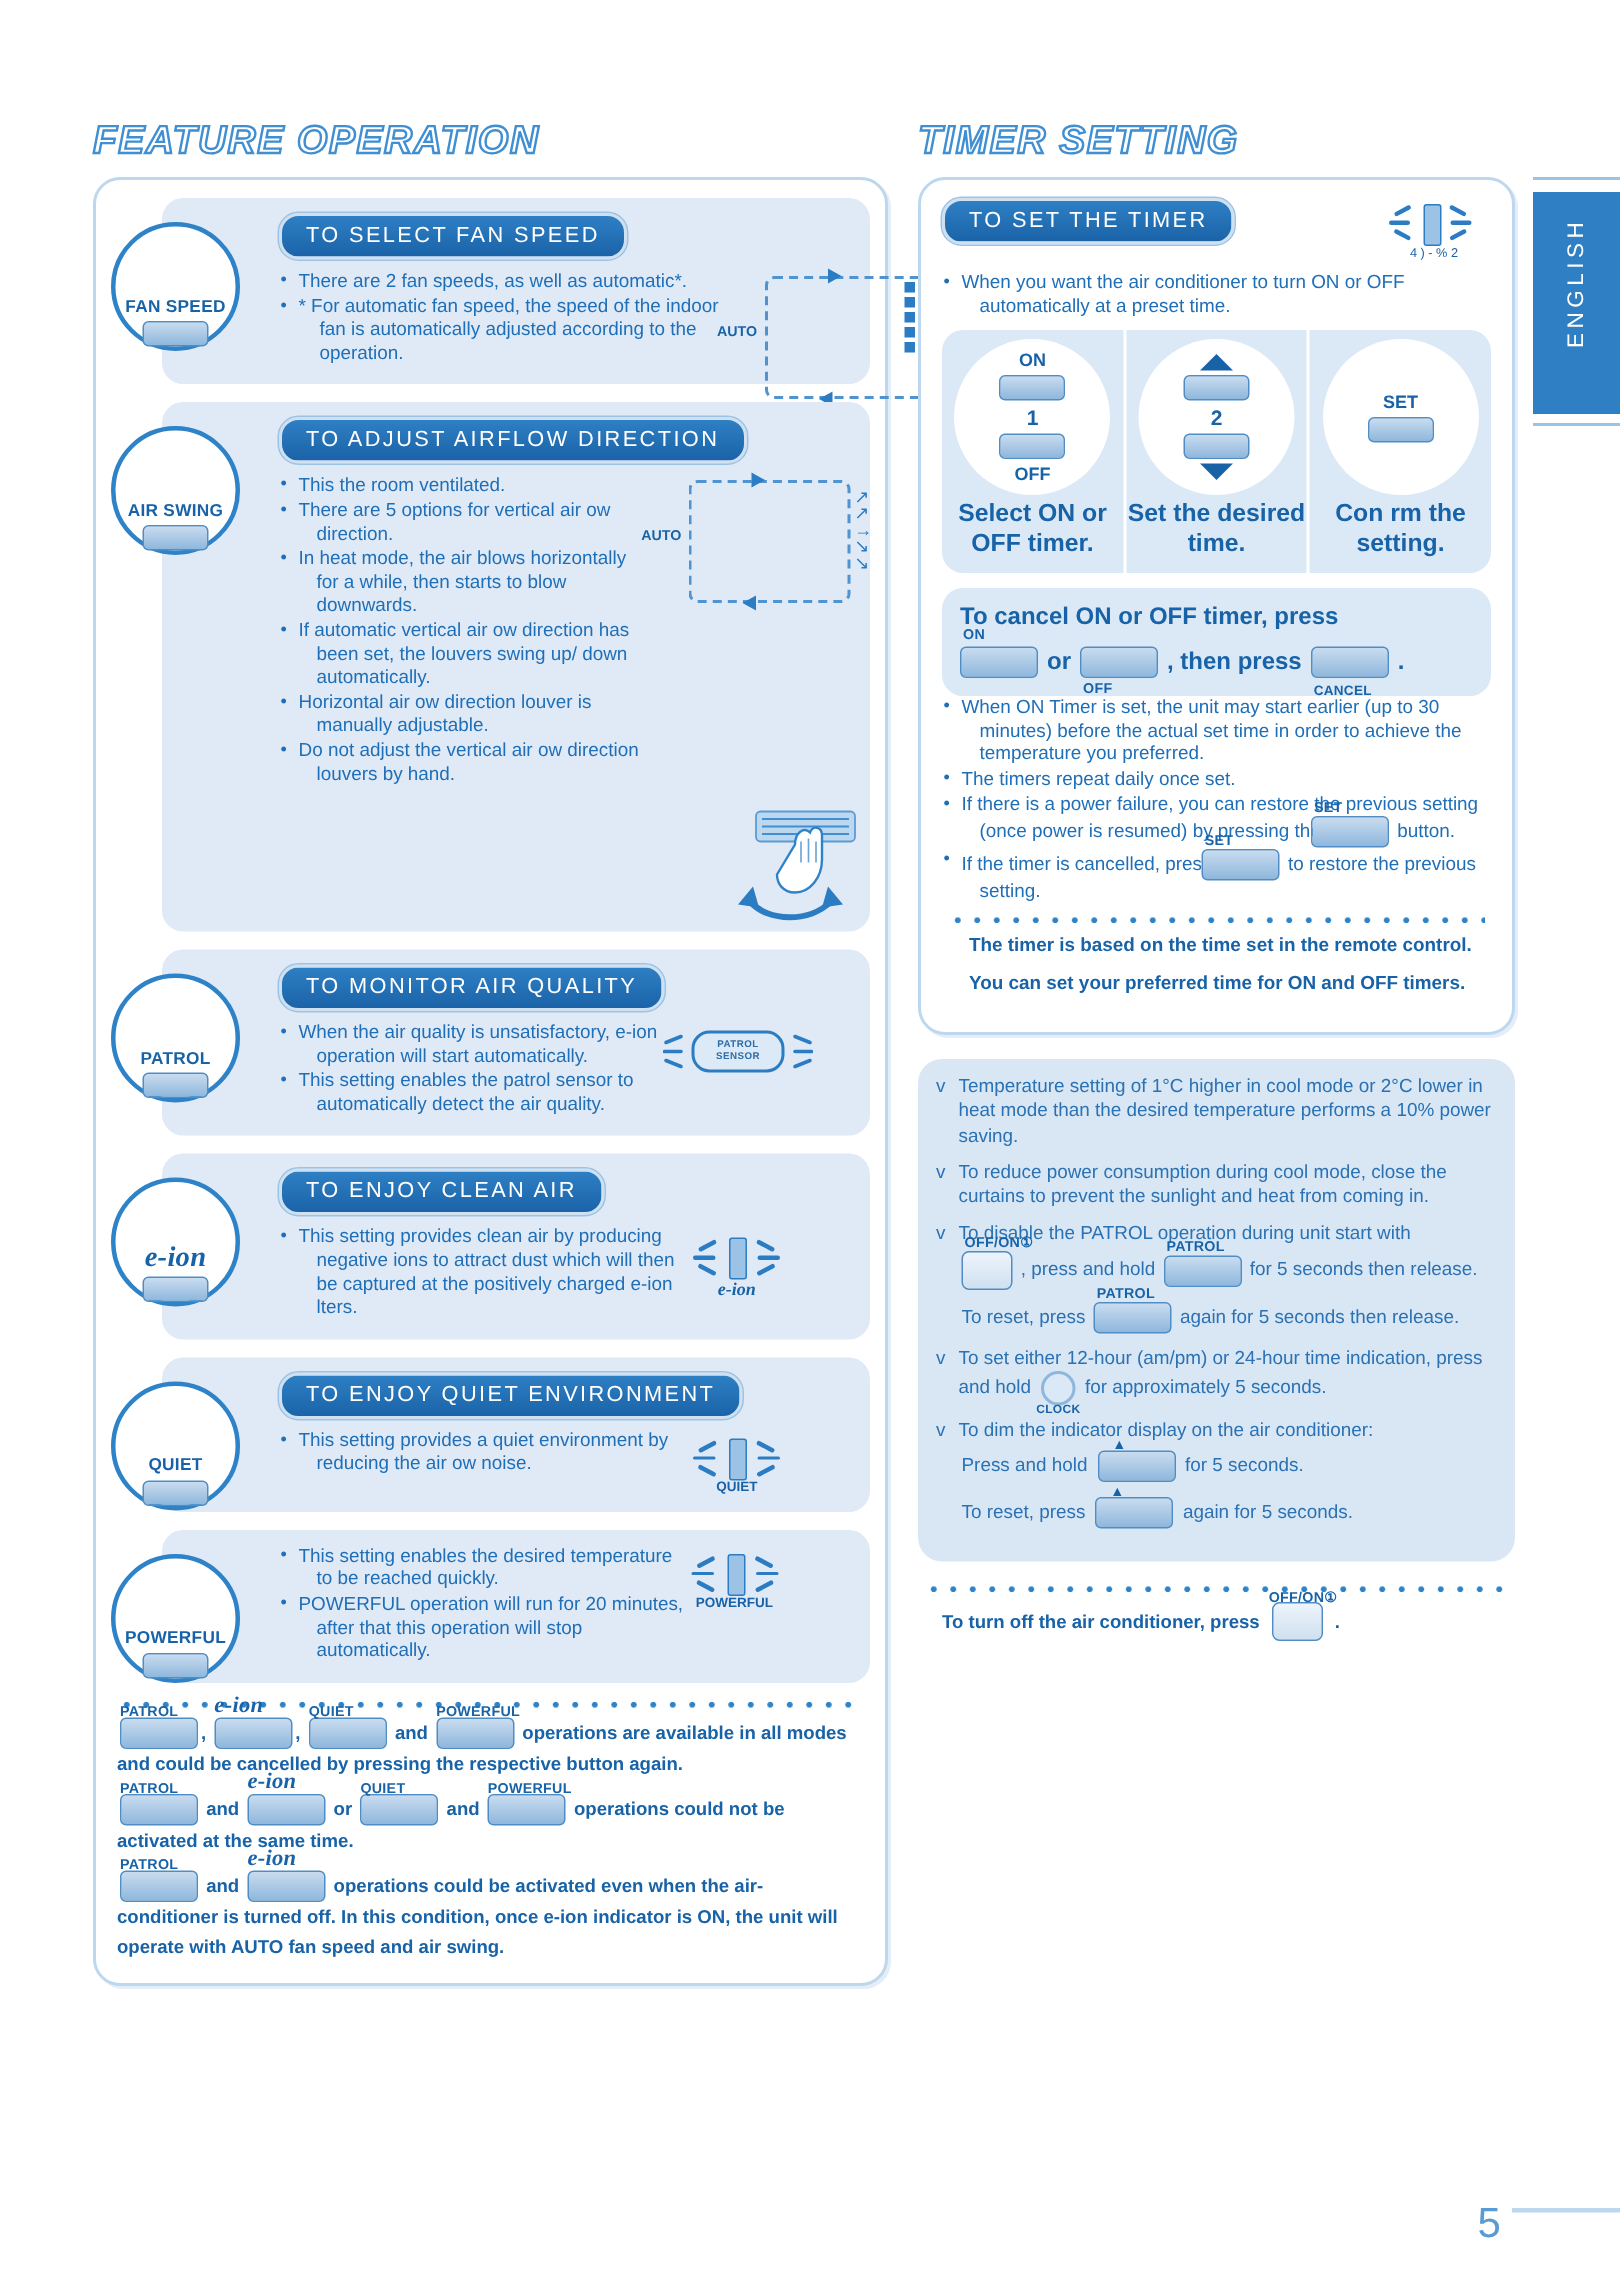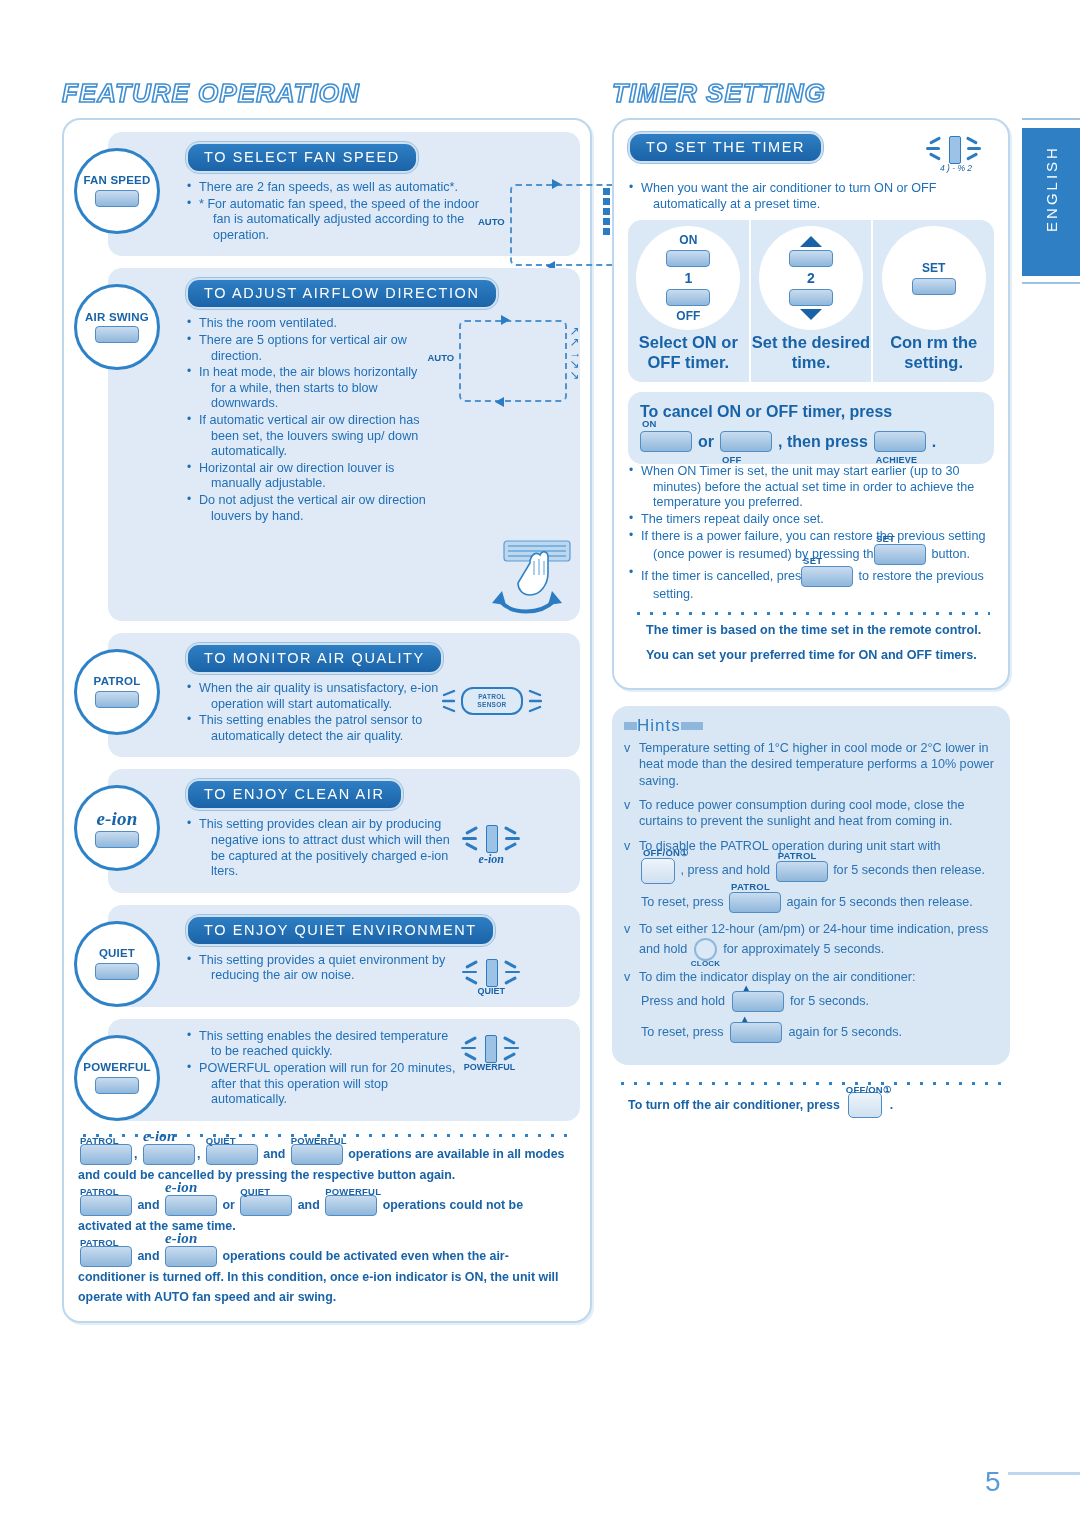--- a/index.html
+++ b/index.html
@@ -43,21 +43,21 @@
     min-height:64px;
     box-sizing:border-box;
   }
   .feat:last-child{margin-bottom:4px;}
 
   
   .circle{
     position:absolute;left:-34px;top:16px;
     width:86px;height:86px;border-radius:50%;
     background:#ffffff;border:3px solid #2e82c8;
-    display:flex;flex-direction:column;align-items:center;justify-content:center;
+    display:flex;flex-direction:column;align-items:center;justify-content:flex-end;
     box-sizing:border-box;z-index:3;
   }
   .circle .clab{font-size:11.5px;font-weight:bold;color:#1863a8;letter-spacing:.2px;line-height:1;margin-bottom:3px;white-space:nowrap;}
   .circle .clab.eion{font-size:19px;font-style:italic;font-family:"Liberation Serif",serif;font-weight:bold;}
 
   
   .btn{
     display:inline-block;vertical-align:middle;
     width:44px;height:17px;border-radius:4px;
     background:linear-gradient(#c9dcef,#8fb7dc);
@@ -456,21 +456,21 @@
 
   <div style="position:absolute;left:612px;top:78px;">
     <span class="sec-title">TIMER SETTING</span>
   </div>
 
   <div class="col-right">
     <div class="timer-card">
 
       <div style="display:flex;align-items:flex-start;justify-content:space-between;">
         <div class="bar" style="margin-bottom:16px;">TO SET THE TIMER</div>
-        <div style="position:relative;width:70px;font-style:italic;">
+        <div style="position:relative;width:70px;">
           <div class="flash" style="width:60px;">
             <div class="core" style="left:25px;"></div>
             <div class="ray" style="left:5px;top:7px;width:12px;transform:rotate(-28deg);"></div>
             <div class="ray" style="left:2px;top:15px;width:14px;"></div>
             <div class="ray" style="left:5px;top:23px;width:12px;transform:rotate(28deg);"></div>
             <div class="ray" style="left:42px;top:7px;width:12px;transform:rotate(28deg);"></div>
             <div class="ray" style="left:43px;top:15px;width:14px;"></div>
             <div class="ray" style="left:42px;top:23px;width:12px;transform:rotate(-28deg);"></div>
             <div class="lbl" style="font-weight:normal;font-size:8.5px;">4 ) - % 2</div>
           </div>
@@ -513,21 +513,21 @@
         </div>
       </div>
 
       <div class="cancelbox">
         <div class="t1">To cancel ON or OFF timer, press</div>
         <div class="t2">
           <span class="tagover"><span class="tg">ON</span><span class="btn lg"></span></span>
           <span>or</span>
           <span class="tagover" style="position:relative;"><span class="tg" style="top:auto;bottom:-13px;">OFF</span><span class="btn lg"></span></span>
           <span>, then press</span>
-          <span class="tagover" style="position:relative;"><span class="tg" style="top:auto;bottom:-13px;font-size:9px;">ACHIEVE</span><span class="btn lg"></span></span>
+          <span class="tagover" style="position:relative;"><span class="tg" style="top:auto;bottom:-13px;font-size:9px;">CANCEL</span><span class="btn lg"></span></span>
           <span>.</span>
         </div>
       </div>
 
       <ul class="blist rbullets">
         <li>
             <span class="ind">When ON Timer is set, the unit may start earlier (up to 30 minutes) before the actual set time in order to achieve the temperature you preferred.</span>
           </li>
         <li>
             <span class="ind">The timers repeat daily once set.</span>
@@ -545,23 +545,20 @@
       </ul>
 
       <div class="dotrule"></div>
       <div class="boldnote">
         <p>The timer is based on the time set in the remote control.</p>
         <p>You can set your preferred time for ON and OFF timers.</p>
       </div>
     </div>
 
     <div class="hints-card">
-      <div class="hints-title">
-        <span class="blk"></span><span>Hints</span><span class="blk2"></span>
-      </div>
       <ul class="hlist">
         <li><span>Temperature setting of 1°C higher in cool mode or 2°C lower in heat mode than the desired temperature performs a 10% power saving.</span></li>
         <li><span>To reduce power consumption during cool mode, close the curtains to prevent the sunlight and heat from coming in.</span></li>
         <li>
           <span>To disable the PATROL operation during unit start with</span>
           <span class="subline">
             <span class="tagover" style="margin-right:2px;"><span class="tg"><span>OFF/ON</span>①</span><span class="btn sq"></span></span>
             <span>, press and hold</span>
             <span class="tagover" style="margin:0 2px;"><span class="tg">PATROL</span><span class="btn lg"></span></span>
             <span>for 5 seconds then release.</span>

